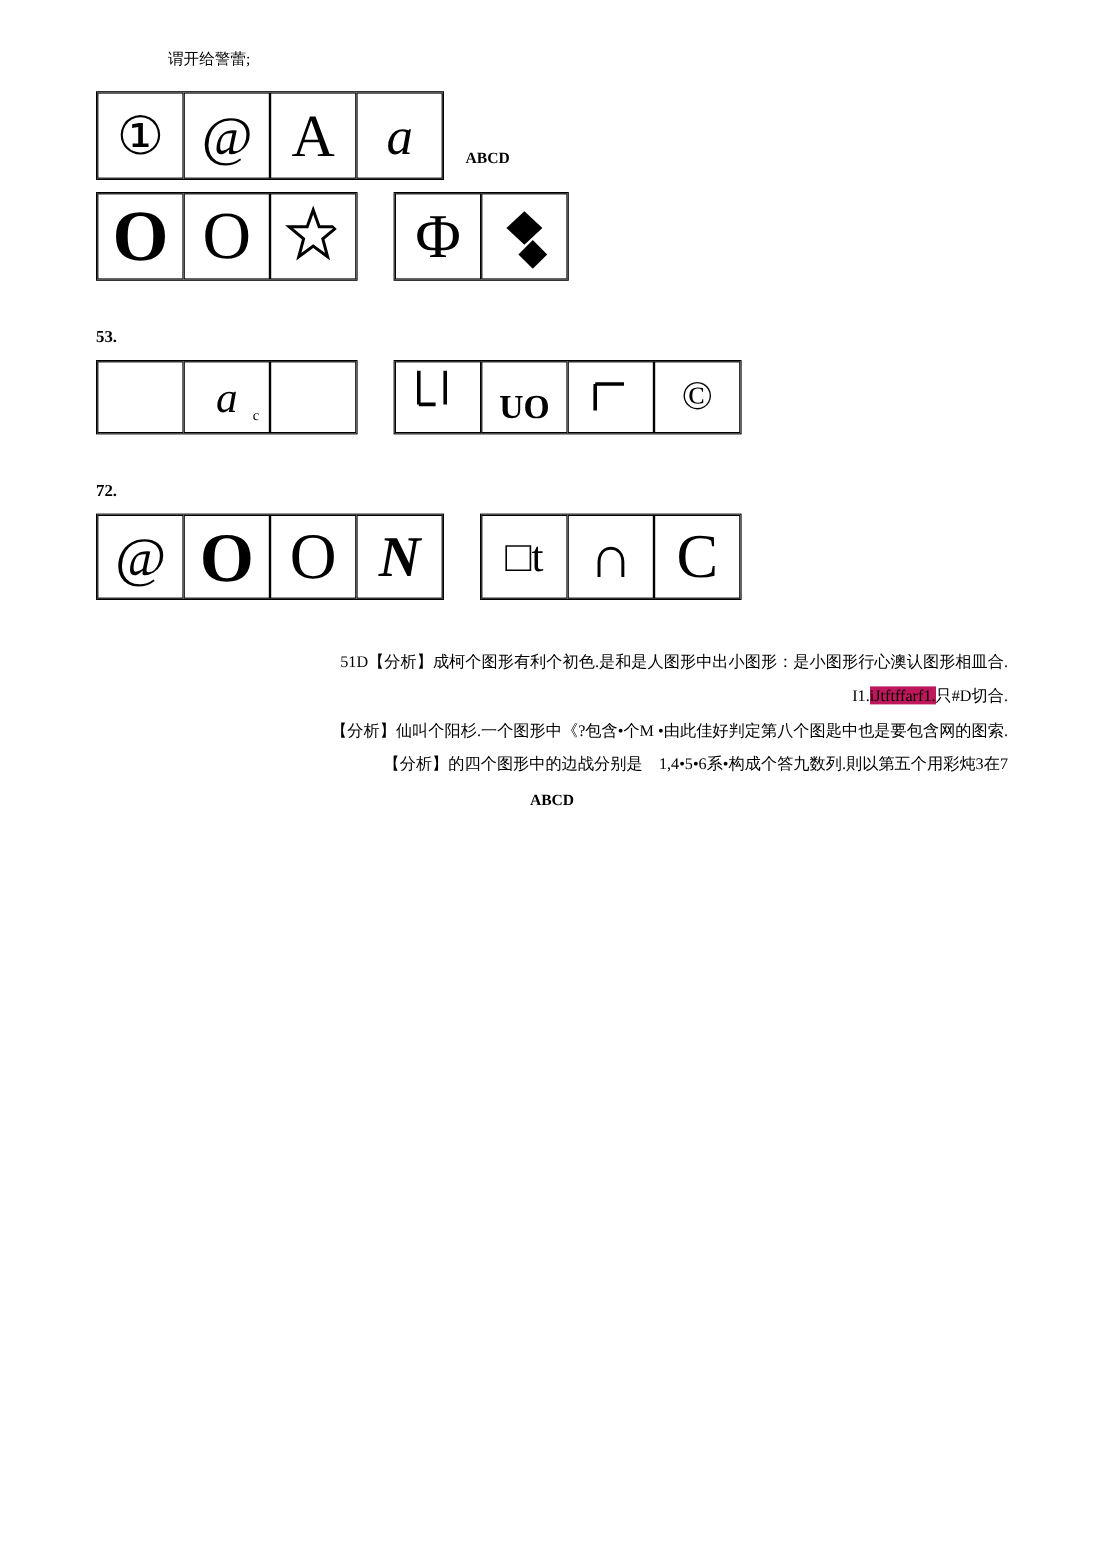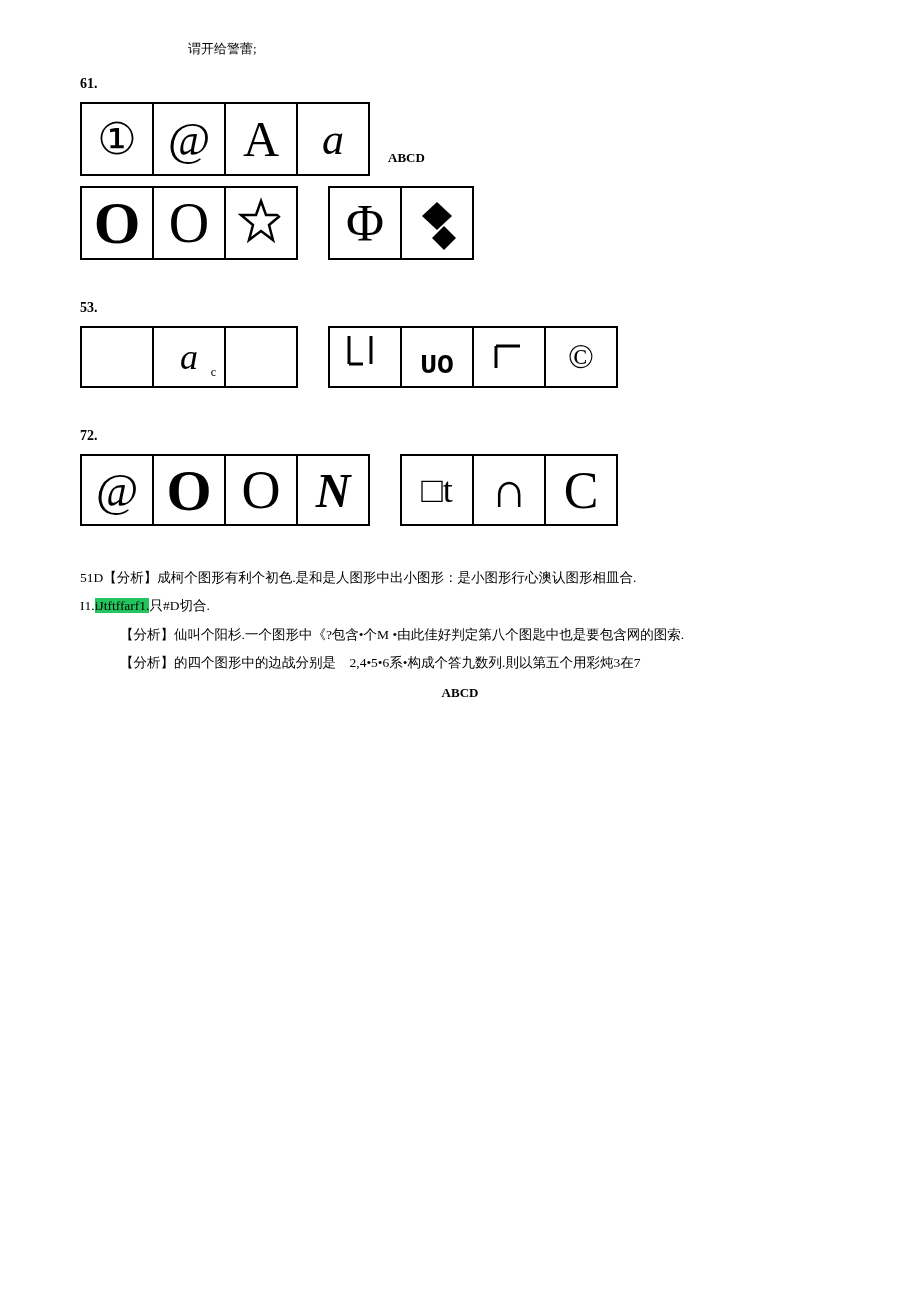--- a/index.html
+++ b/index.html
@@ -8,21 +8,21 @@
       font-family: "SimSun", "STSong", serif;
       font-size: 14px;
       color: #000;
       width: 920px;
       min-height: 1301px;
       padding: 40px 80px;
     }
     .intro-text {
       font-size: 13px;
       margin-bottom: 18px;
-      margin-left: 108px;
+      margin-left: 60px;
     }
     .question-label {
       font-weight: bold;
       font-size: 14px;
       margin-bottom: 10px;
     }
     .question-block {
       margin-bottom: 40px;
     }
     
@@ -90,41 +90,41 @@
       width: 30px;
     }
     
     .analysis-section {
       margin-top: 30px;
       font-size: 13.5px;
       line-height: 1.8;
     }
     .analysis-section p {
       margin-bottom: 4px;
+      text-align: right;
     }
     .highlight-yellow {
-      background: #22c55e;
+      background: #be185d;
     }
     .indent-block {
       margin-left: 40px;
     }
     .abcd-center {
       text-align: center;
       font-weight: bold;
       font-size: 13px;
       margin-top: 6px;
     }
   </style>
 </head>
 <body>
 
 <div class="intro-text">谓开给警蕾;</div>
 
 <div class="question-block">
-  <div class="question-label">61.</div>
 
   <div class="grid-row">
     <div class="grid-set">
 
       <div class="grid-cell">
         <span style="font-size:44px; font-family:serif;">①</span>
       </div>
 
       <div class="grid-cell">
         <span style="font-size:46px; font-style:italic; font-family:serif;">@</span>
@@ -196,21 +196,21 @@
         <span style="font-size:28px; font-family:serif; font-weight:bold; letter-spacing:-1px;">
           
           <svg width="44" height="44" viewBox="0 0 44 44">
             <line x1="6" y1="4" x2="6" y2="32" stroke="#000" stroke-width="3"></line>
             <line x1="6" y1="32" x2="20" y2="32" stroke="#000" stroke-width="3"></line>
             <line x1="28" y1="4" x2="28" y2="32" stroke="#000" stroke-width="3"></line>
           </svg>
         </span>
       </div>
       <div class="q53-cell">
-        <span style="font-size:28px; font-family:Liberation Mono, monospace; font-weight:bold;margin-top:17px;">UO</span>
+        <span style="font-size:28px; font-family:Liberation Serif, serif; font-weight:bold;margin-top:17px;">UO</span>
       </div>
       <div class="q53-cell">
 
         <svg width="38" height="38" viewBox="0 0 38 38">
           <line x1="6" y1="8" x2="6" y2="30" stroke="#000" stroke-width="3"></line>
           <line x1="6" y1="8" x2="30" y2="8" stroke="#000" stroke-width="3"></line>
         </svg>
       </div>
       <div class="q53-cell">
         <span style="font-size:34px; font-family:serif;">©</span>
@@ -252,15 +252,15 @@
     </div>
   </div>
 </div>
 
 <div class="analysis-section">
   <p>51D【分析】成柯个图形有利个初色.是和是人图形中出小图形：是小图形行心澳认图形相皿合.</p>
   <p>
     <span>I1.</span><span class="highlight-yellow">iJtftffarf1.</span><span>只#D切合.</span>
   </p>
   <p class="indent-block">【分析】仙叫个阳杉.一个图形中《?包含•个M •由此佳好判定第八个图匙中也是要包含网的图索.</p>
-  <p class="indent-block">【分析】的四个图形中的边战分别是　2,4•5•6系•构成个答九数列.則以第五个用彩炖3在7</p>
+  <p class="indent-block">【分析】的四个图形中的边战分别是　1,4•5•6系•构成个答九数列.則以第五个用彩炖3在7</p>
   <div class="abcd-center">ABCD</div>
 </div>
 
 </body></html>

